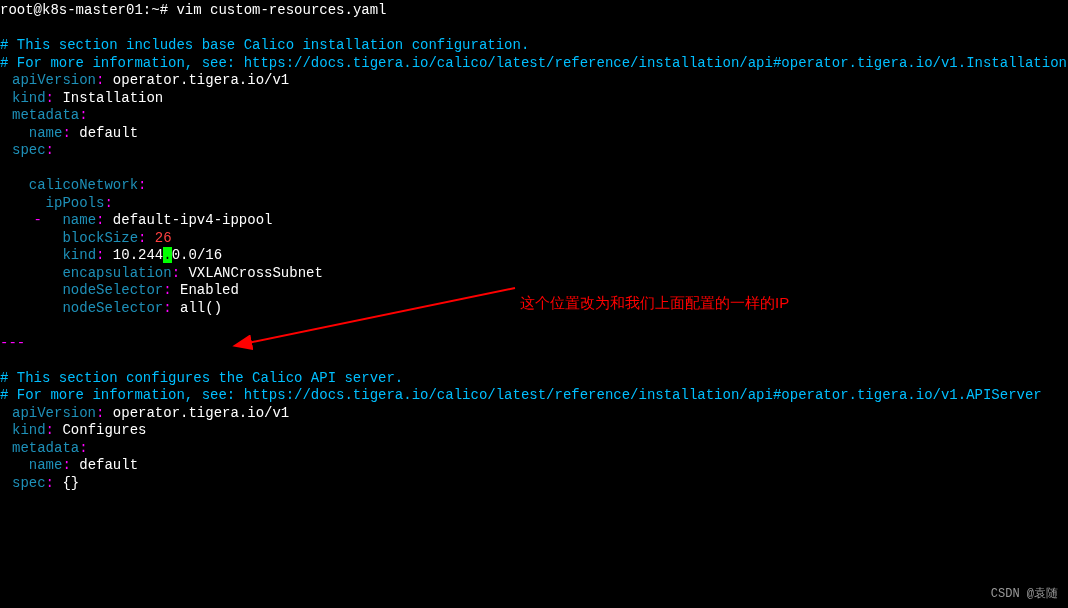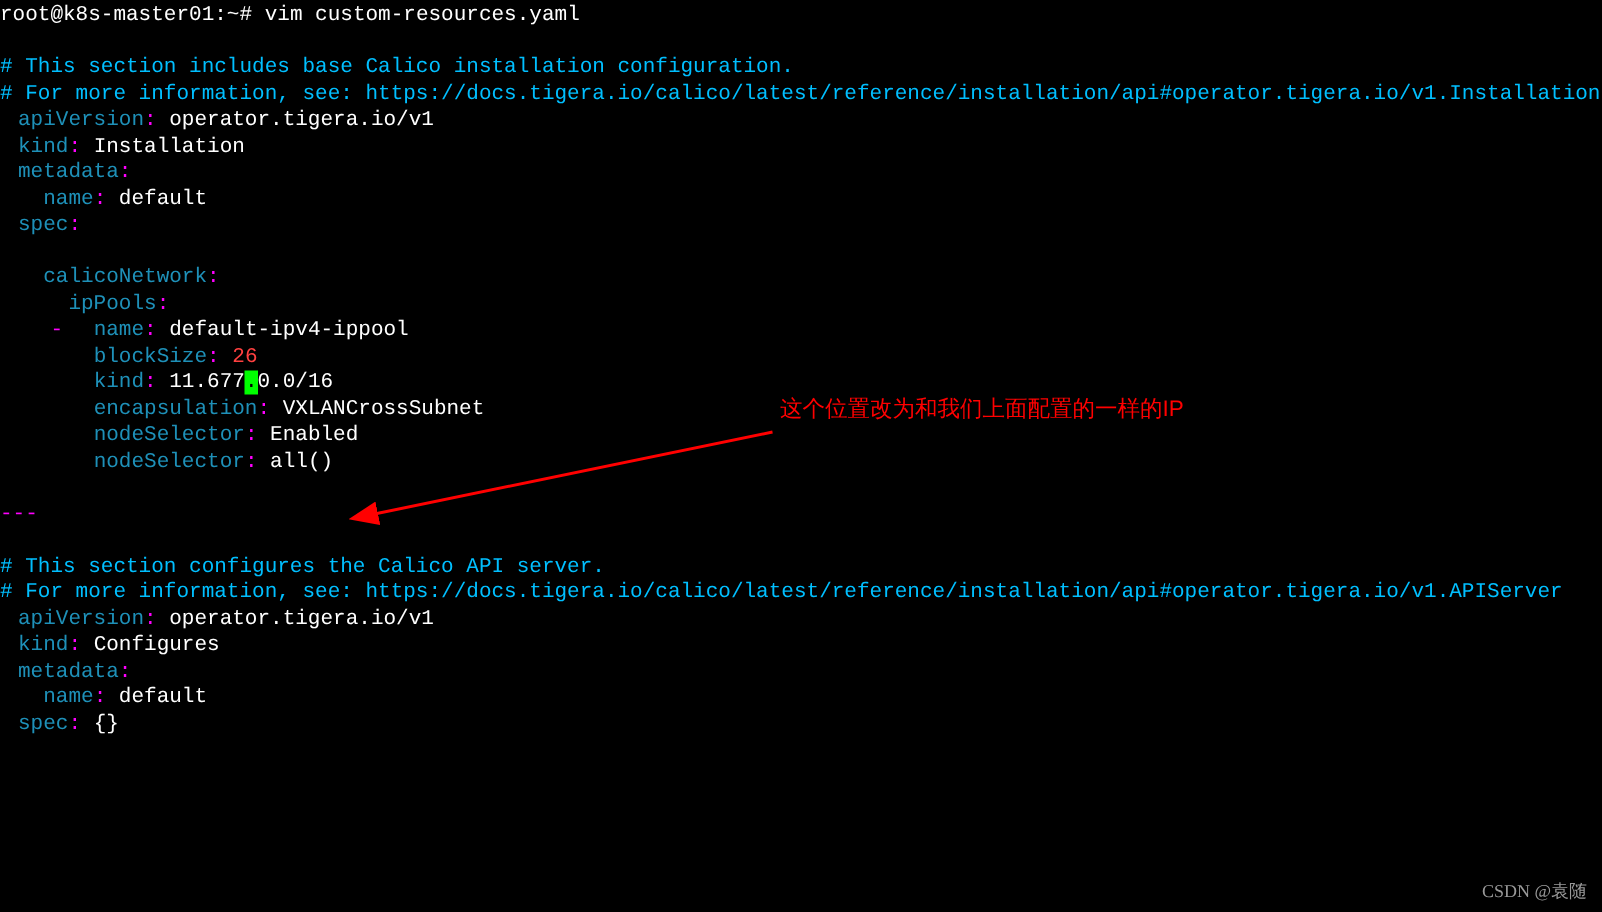--- a/index.html
+++ b/index.html
@@ -44,41 +44,41 @@
     .arrow-svg {
       position: absolute;
       pointer-events: none;
     }
     .watermark {
       position: absolute;
       bottom: 6px;
       right: 10px;
       color: #999;
       font-size: 12px;
-      font-family: Liberation Serif, serif;
+      font-family: Liberation Mono, monospace;
     }
   </style>
 </head>
 <body>
 
 <div class="line"><span class="white">root@k8s-master01</span><span class="white">:~#</span><span class="white"> </span><span class="white">vim custom-resources.yaml</span></div>
 <div class="line"> </div>
 <div class="line"><span class="cyan"># This section includes base Calico installation configuration.</span></div>
 <div class="line"><span class="cyan"># For more information, see: https://docs.tigera.io/calico/latest/reference/installation/api#operator.tigera.io/v1.Installation</span></div>
 <div class="line"><span class="darkcyan">apiVersion</span><span class="magenta">:</span><span class="white"> </span><span class="white">operator.tigera.io/v1</span></div>
 <div class="line"><span class="darkcyan">kind</span><span class="magenta">:</span><span class="white"> </span><span class="white">Installation</span></div>
 <div class="line"><span class="darkcyan">metadata</span><span class="magenta">:</span></div>
 <div class="line"><span class="white">  </span><span class="darkcyan">name</span><span class="magenta">:</span><span class="white"> </span><span class="white">default</span></div>
 <div class="line"><span class="darkcyan">spec</span><span class="magenta">:</span></div>
 <div class="line"><span class="white">  </span></div>
 <div class="line"><span class="white">  </span><span class="darkcyan">calicoNetwork</span><span class="magenta">:</span></div>
 <div class="line"><span class="white">    </span><span class="darkcyan">ipPools</span><span class="magenta">:</span></div>
 <div class="line"><span class="white">    </span><span class="magenta">-</span><span class="white"> </span><span class="darkcyan">name</span><span class="magenta">:</span><span class="white"> </span><span class="white">default-ipv4-ippool</span></div>
 <div class="line"><span class="white">      </span><span class="darkcyan">blockSize</span><span class="magenta">:</span><span class="white"> </span><span class="red">26</span></div>
-<div class="line"><span class="white">      </span><span class="darkcyan">kind</span><span class="magenta">:</span><span class="white"> </span><span class="white">11.677</span><span class="cursor">.</span><span class="white">0.0/16</span></div>
+<div class="line"><span class="white">      </span><span class="darkcyan">kind</span><span class="magenta">:</span><span class="white"> </span><span class="white">10.244</span><span class="cursor">.</span><span class="white">0.0/16</span></div>
 <div class="line"><span class="white">      </span><span class="darkcyan">encapsulation</span><span class="magenta">:</span><span class="white"> </span><span class="white">VXLANCrossSubnet</span></div>
 <div class="line"><span class="white">      </span><span class="darkcyan">nodeSelector</span><span class="magenta">:</span><span class="white"> </span><span class="white">Enabled</span></div>
 <div class="line"><span class="white">      </span><span class="darkcyan">nodeSelector</span><span class="magenta">:</span><span class="white"> </span><span class="white">all()</span></div>
 <div class="line"> </div>
 <div class="line"><span class="magenta">---</span></div>
 <div class="line"> </div>
 <div class="line"><span class="cyan"># This section configures the Calico API server.</span></div>
 <div class="line"><span class="cyan"># For more information, see: https://docs.tigera.io/calico/latest/reference/installation/api#operator.tigera.io/v1.APIServer</span></div>
 <div class="line"><span class="darkcyan">apiVersion</span><span class="magenta">:</span><span class="white"> </span><span class="white">operator.tigera.io/v1</span></div>
 <div class="line"><span class="darkcyan">kind</span><span class="magenta">:</span><span class="white"> </span><span class="white">Configures</span></div>
@@ -88,17 +88,17 @@
 
 <svg class="arrow-svg" width="1068" height="608" style="top:0;left:0;">
   <defs>
     <marker id="arrowhead" markerWidth="10" markerHeight="8" refX="2" refY="4" orient="auto">
       <polygon points="0 0, 10 4, 0 8" fill="#ff0000"></polygon>
     </marker>
   </defs>
   <line x1="515" y1="288" x2="248" y2="343" stroke="#ff0000" stroke-width="2" marker-end="url(#arrowhead)"></line>
 </svg>
 
-<div class="annotation" style="top:262px; left:520px;">
+<div class="annotation" style="top:292px; left:520px;">
   <div>这个位置改为和我们上面配置的一样的IP</div>
 </div>
 
 <div class="watermark">CSDN @袁随</div>
 
 </body></html>

